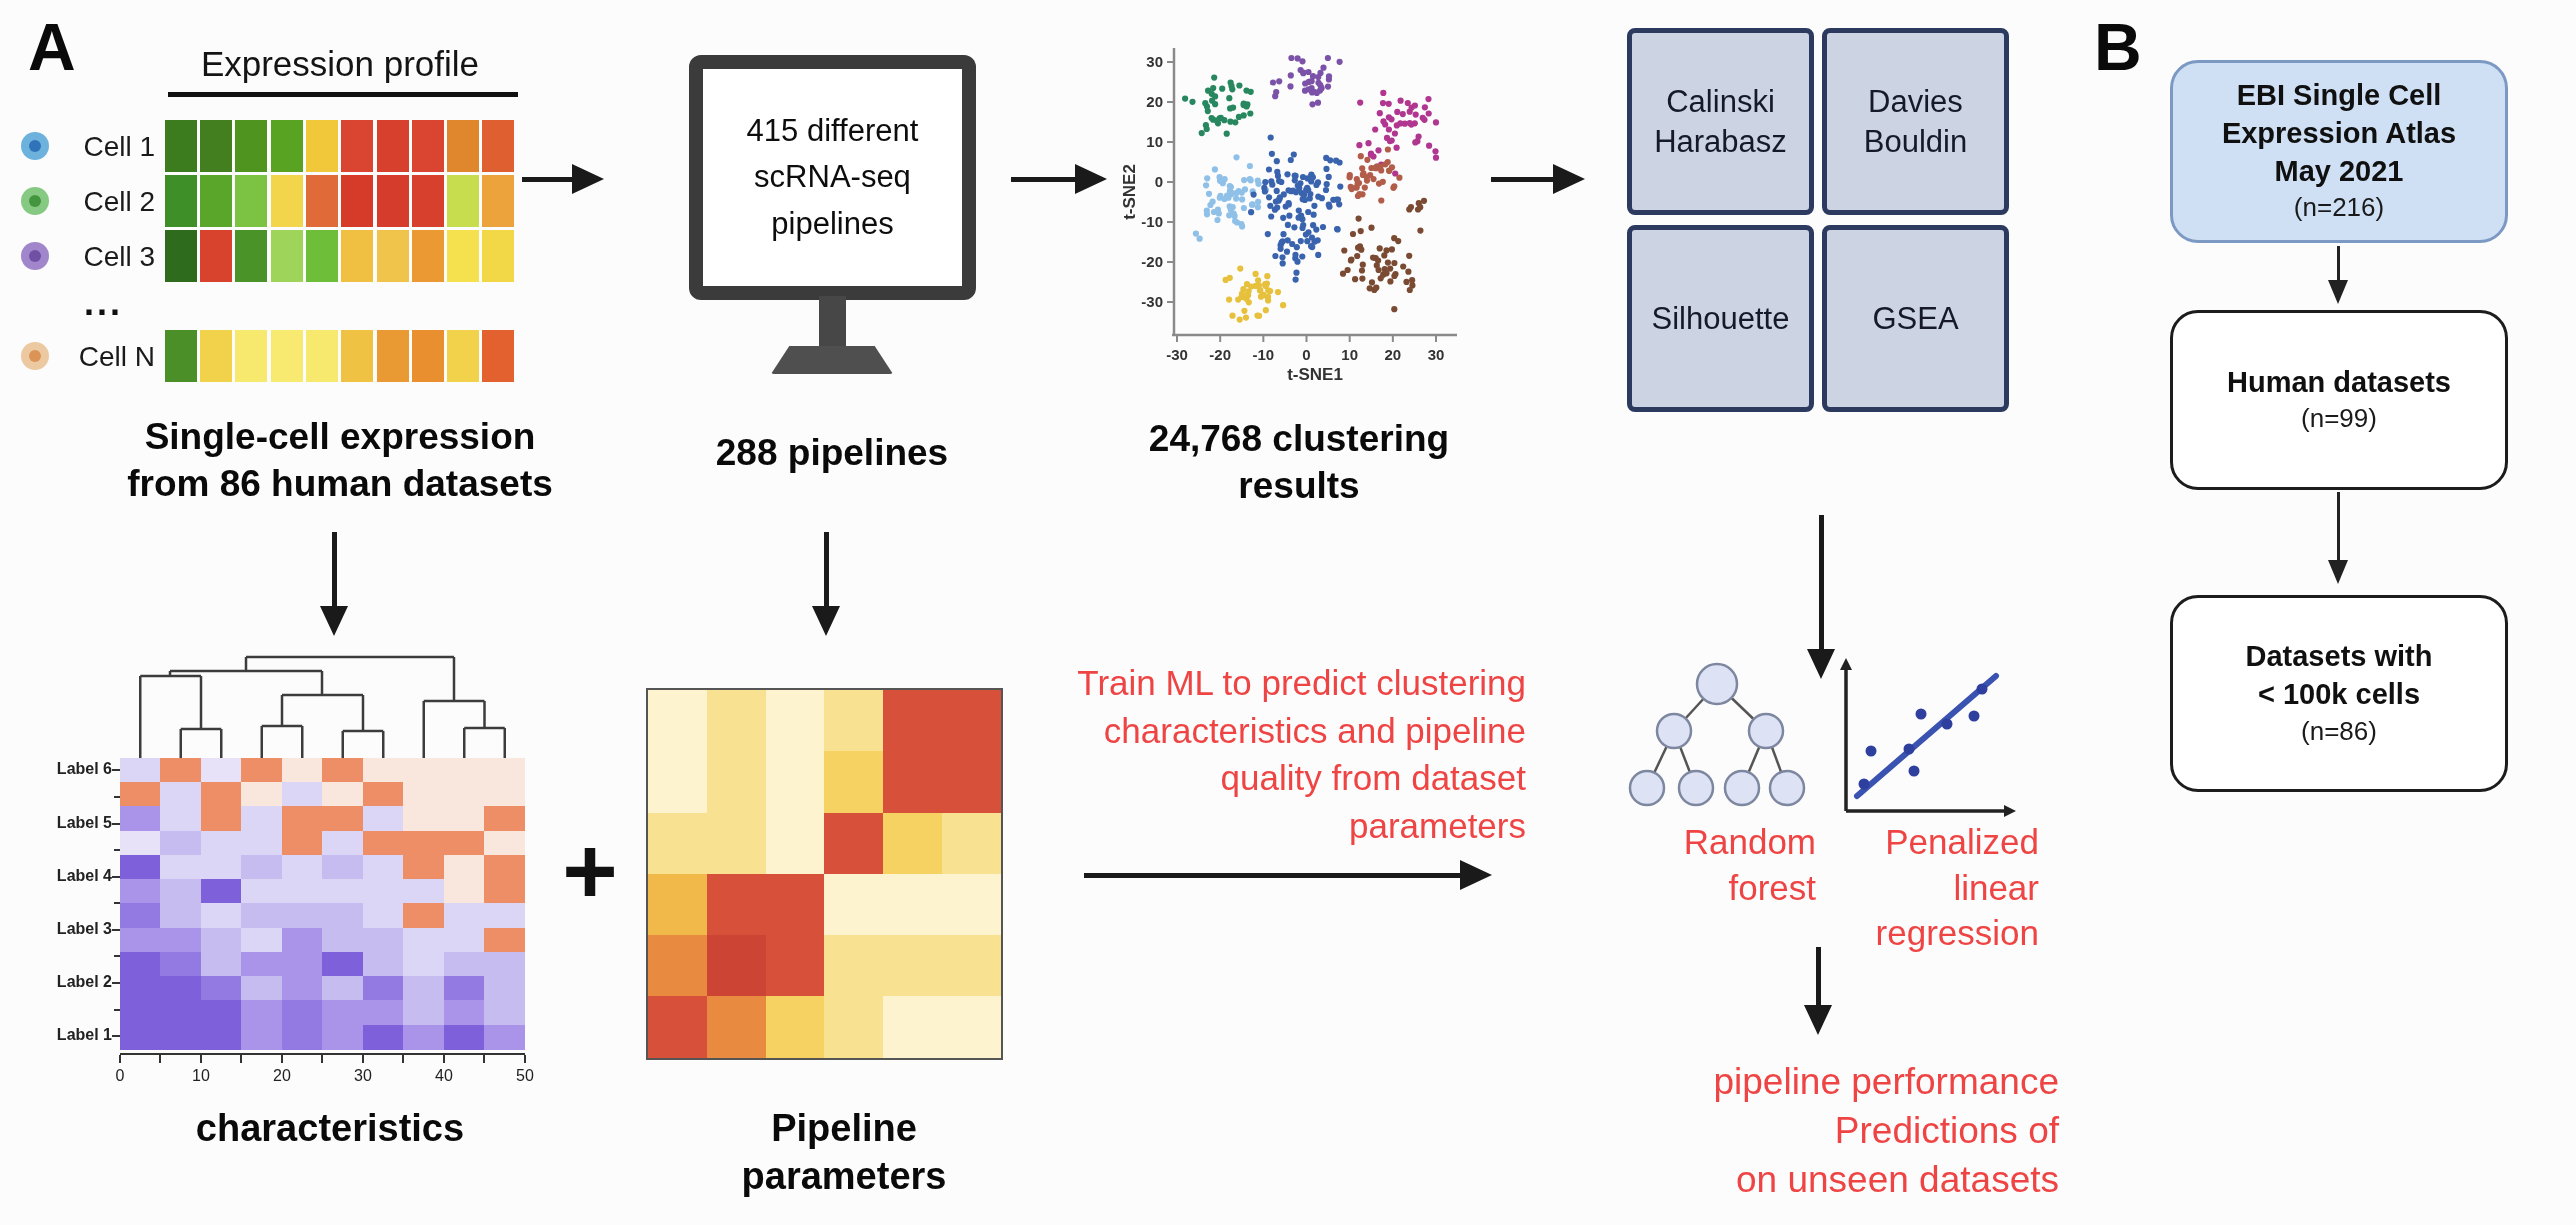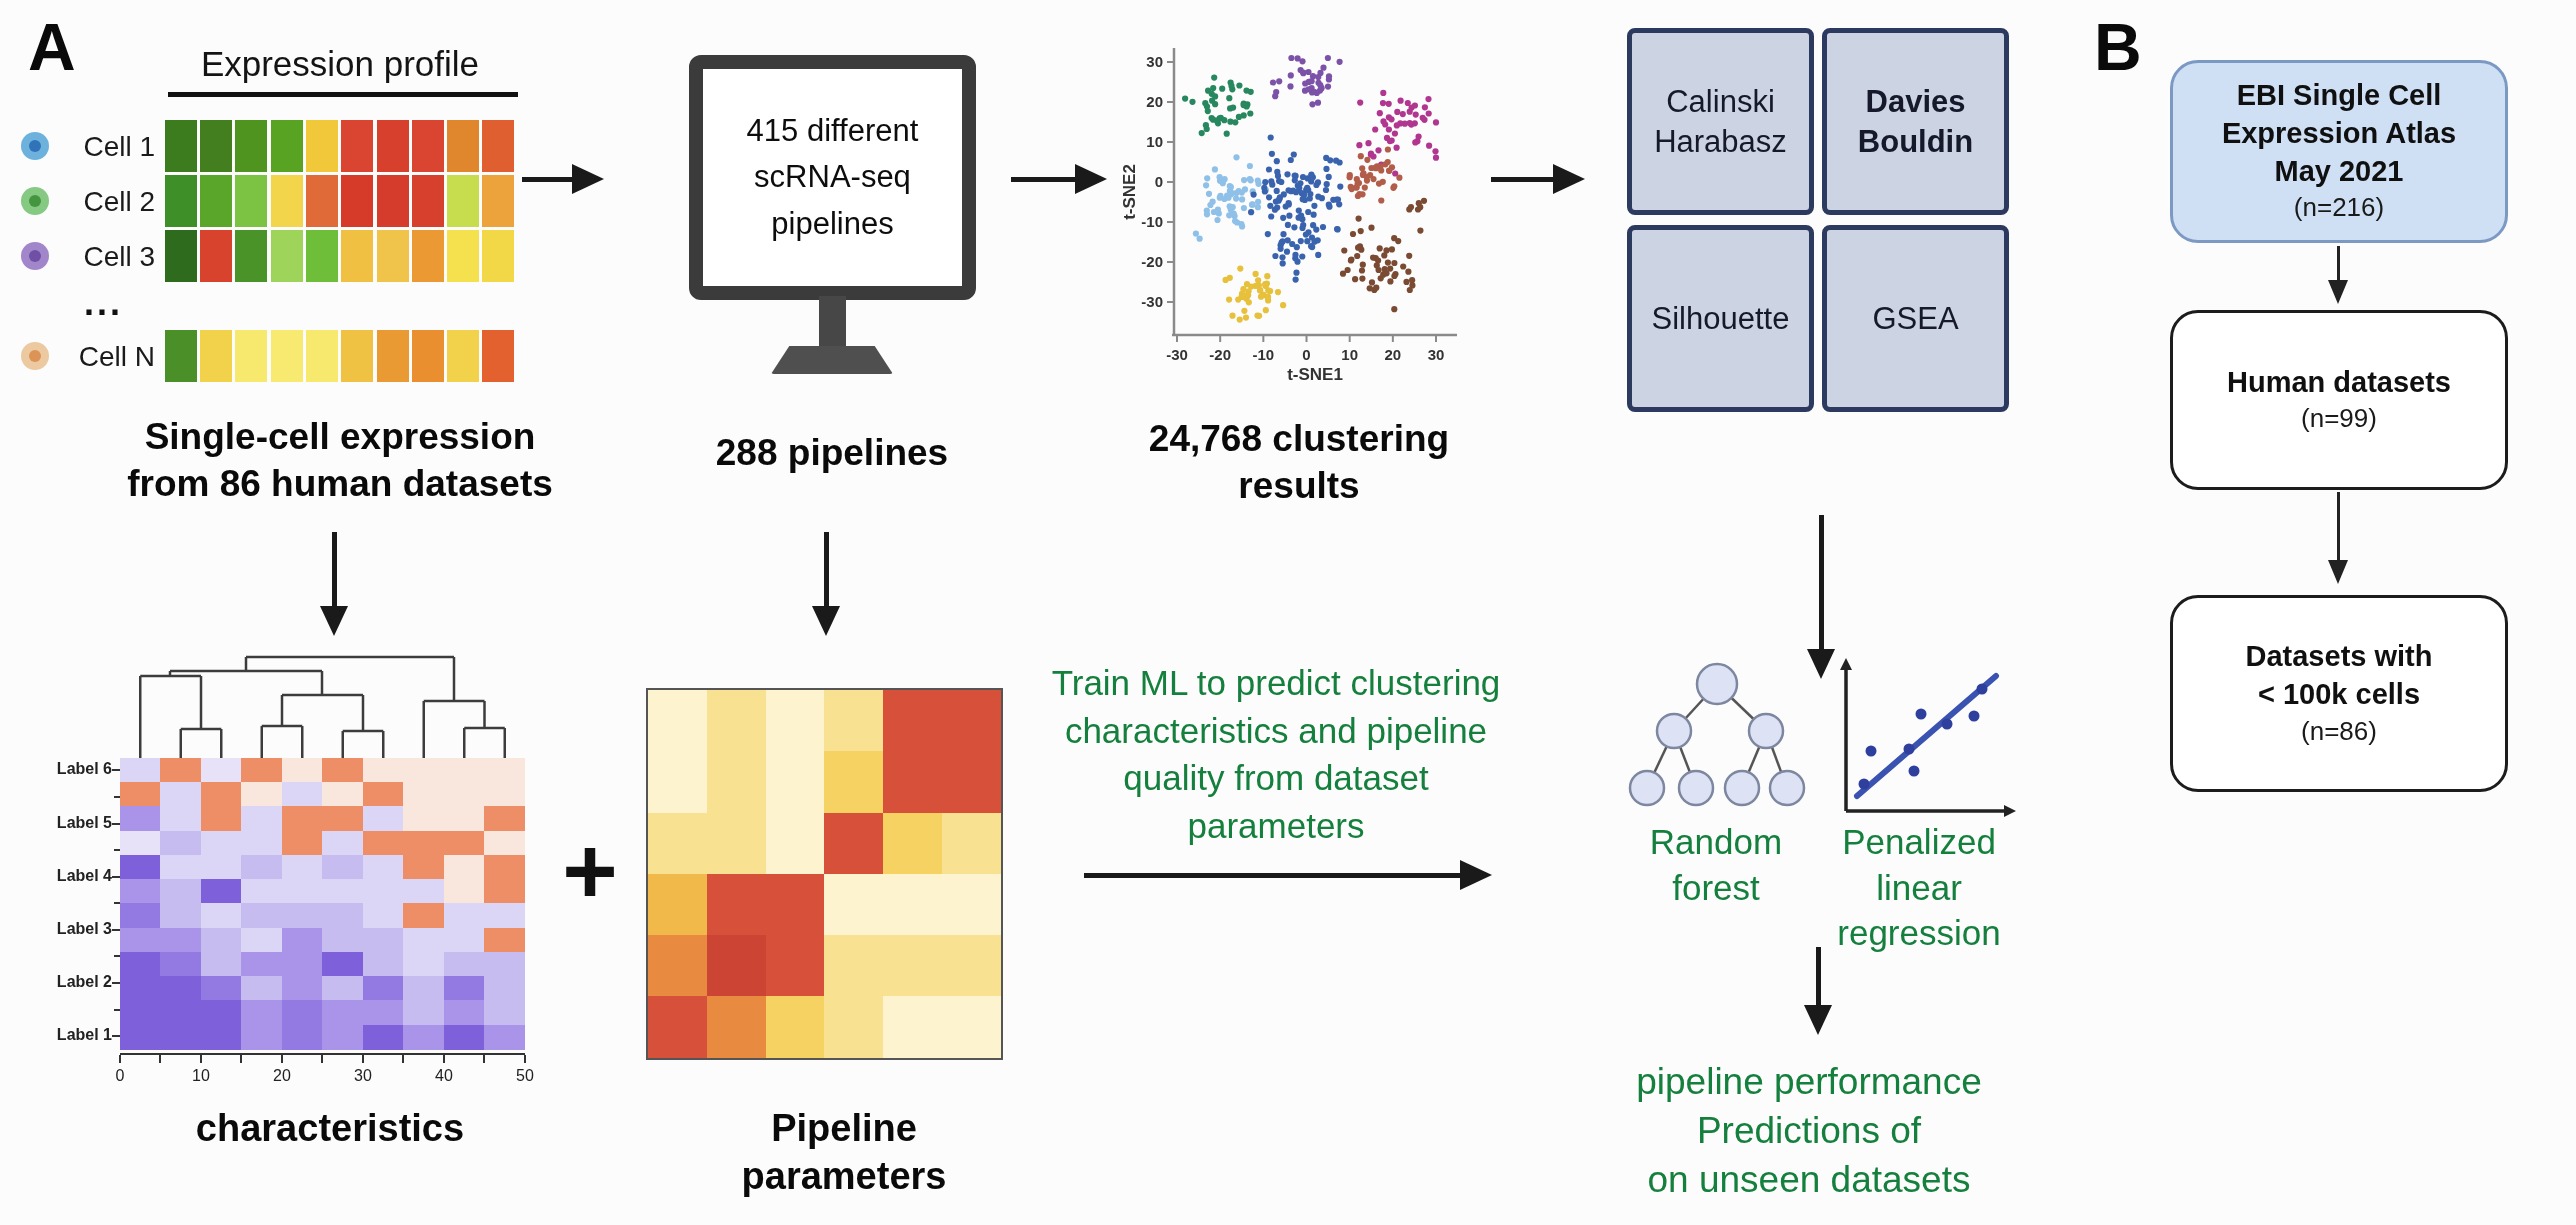--- a/index.html
+++ b/index.html
@@ -1,21 +1,21 @@
 <!DOCTYPE html>
 <html><head>
 <meta charset="utf-8">
 <style>
   html,body{margin:0;padding:0;background:#fff;}
   #canvas{position:relative;width:2576px;height:1225px;background:#fcfcfc;
           font-family:"Liberation Sans",sans-serif;color:#111;overflow:hidden;}
   .abs{position:absolute;}
   .panel-label{font-size:66px;font-weight:bold;color:#0a0a0a;line-height:1;}
   .caption{font-weight:bold;font-size:37px;line-height:1.26;text-align:center;color:#0a0a0a;}
-  .plain{font-weight:normal;font-size:35px;line-height:1.36;text-align:center;color:#15803d;}
+  .plain{font-weight:normal;font-size:35px;line-height:1.36;text-align:right;color:#ef4444;}
   .harrow{position:absolute;height:5px;background:#1a1a1a;}
   .harrow::after{content:"";position:absolute;right:-30px;top:-13px;width:0;height:0;
       border-left:32px solid #1a1a1a;border-top:15px solid transparent;border-bottom:15px solid transparent;}
   .varrow{position:absolute;width:5px;background:#1a1a1a;}
   .varrow::after{content:"";position:absolute;bottom:-28px;left:-12px;width:0;height:0;
       border-top:30px solid #1a1a1a;border-left:14px solid transparent;border-right:14px solid transparent;}
   .varrow.thin{width:3px;background:#222;}
   .varrow.thin::after{bottom:-22px;left:-9px;border-top:24px solid #222;
       border-left:10px solid transparent;border-right:10px solid transparent;}
   .monitor-frame{position:absolute;box-sizing:border-box;border:14px solid #3b3b3b;border-radius:12px;
@@ -612,21 +612,21 @@
     <text x="196" y="360" text-anchor="middle" font-size="17" font-weight="600" fill="#333">t-SNE1</text>
   </svg>
   <div class="abs caption" style="left:1109px;top:416px;width:380px;">
     <div>24,768 clustering</div>
     <div>results</div>
   </div>
 
   <div class="harrow" style="left:1491px;top:177px;width:64px;"></div>
 
   <div class="metric-box" style="left: 1627px; top: 28px; width: 187px; height: 187px; background: rgb(204, 211, 226); border: 5px solid rgb(44, 58, 96);">Calinski Harabasz</div>
-  <div class="metric-box" style="left: 1822px; top: 28px; width: 187px; height: 187px; background: rgb(204, 211, 226); border: 5px solid rgb(44, 58, 96); font-weight: bold;">Davies Bouldin</div>
+  <div class="metric-box" style="left: 1822px; top: 28px; width: 187px; height: 187px; background: rgb(204, 211, 226); border: 5px solid rgb(44, 58, 96);">Davies Bouldin</div>
   <div class="metric-box" style="left: 1627px; top: 225px; width: 187px; height: 187px; background: rgb(204, 211, 226); border: 5px solid rgb(44, 58, 96);">Silhouette</div>
   <div class="metric-box" style="left: 1822px; top: 225px; width: 187px; height: 187px; background: rgb(204, 211, 226); border: 5px solid rgb(44, 58, 96);">GSEA</div>
 
   <div class="varrow" style="left:332px;top:532px;height:76px;"></div>
   <div class="varrow" style="left:824px;top:532px;height:76px;"></div>
   <div class="varrow" style="left:1819px;top:515px;height:136px;"></div>
 
   <svg class="abs" style="left:100px;top:649px;" width="430" height="112" viewBox="0 0 430 112">
     <path fill="none" stroke="#3c3c3c" stroke-width="2.5" d="
       M40.25 27 V109 M80.75 80 V109 M121.25 80 V109 M161.75 77 V109 M202.25 77 V109

